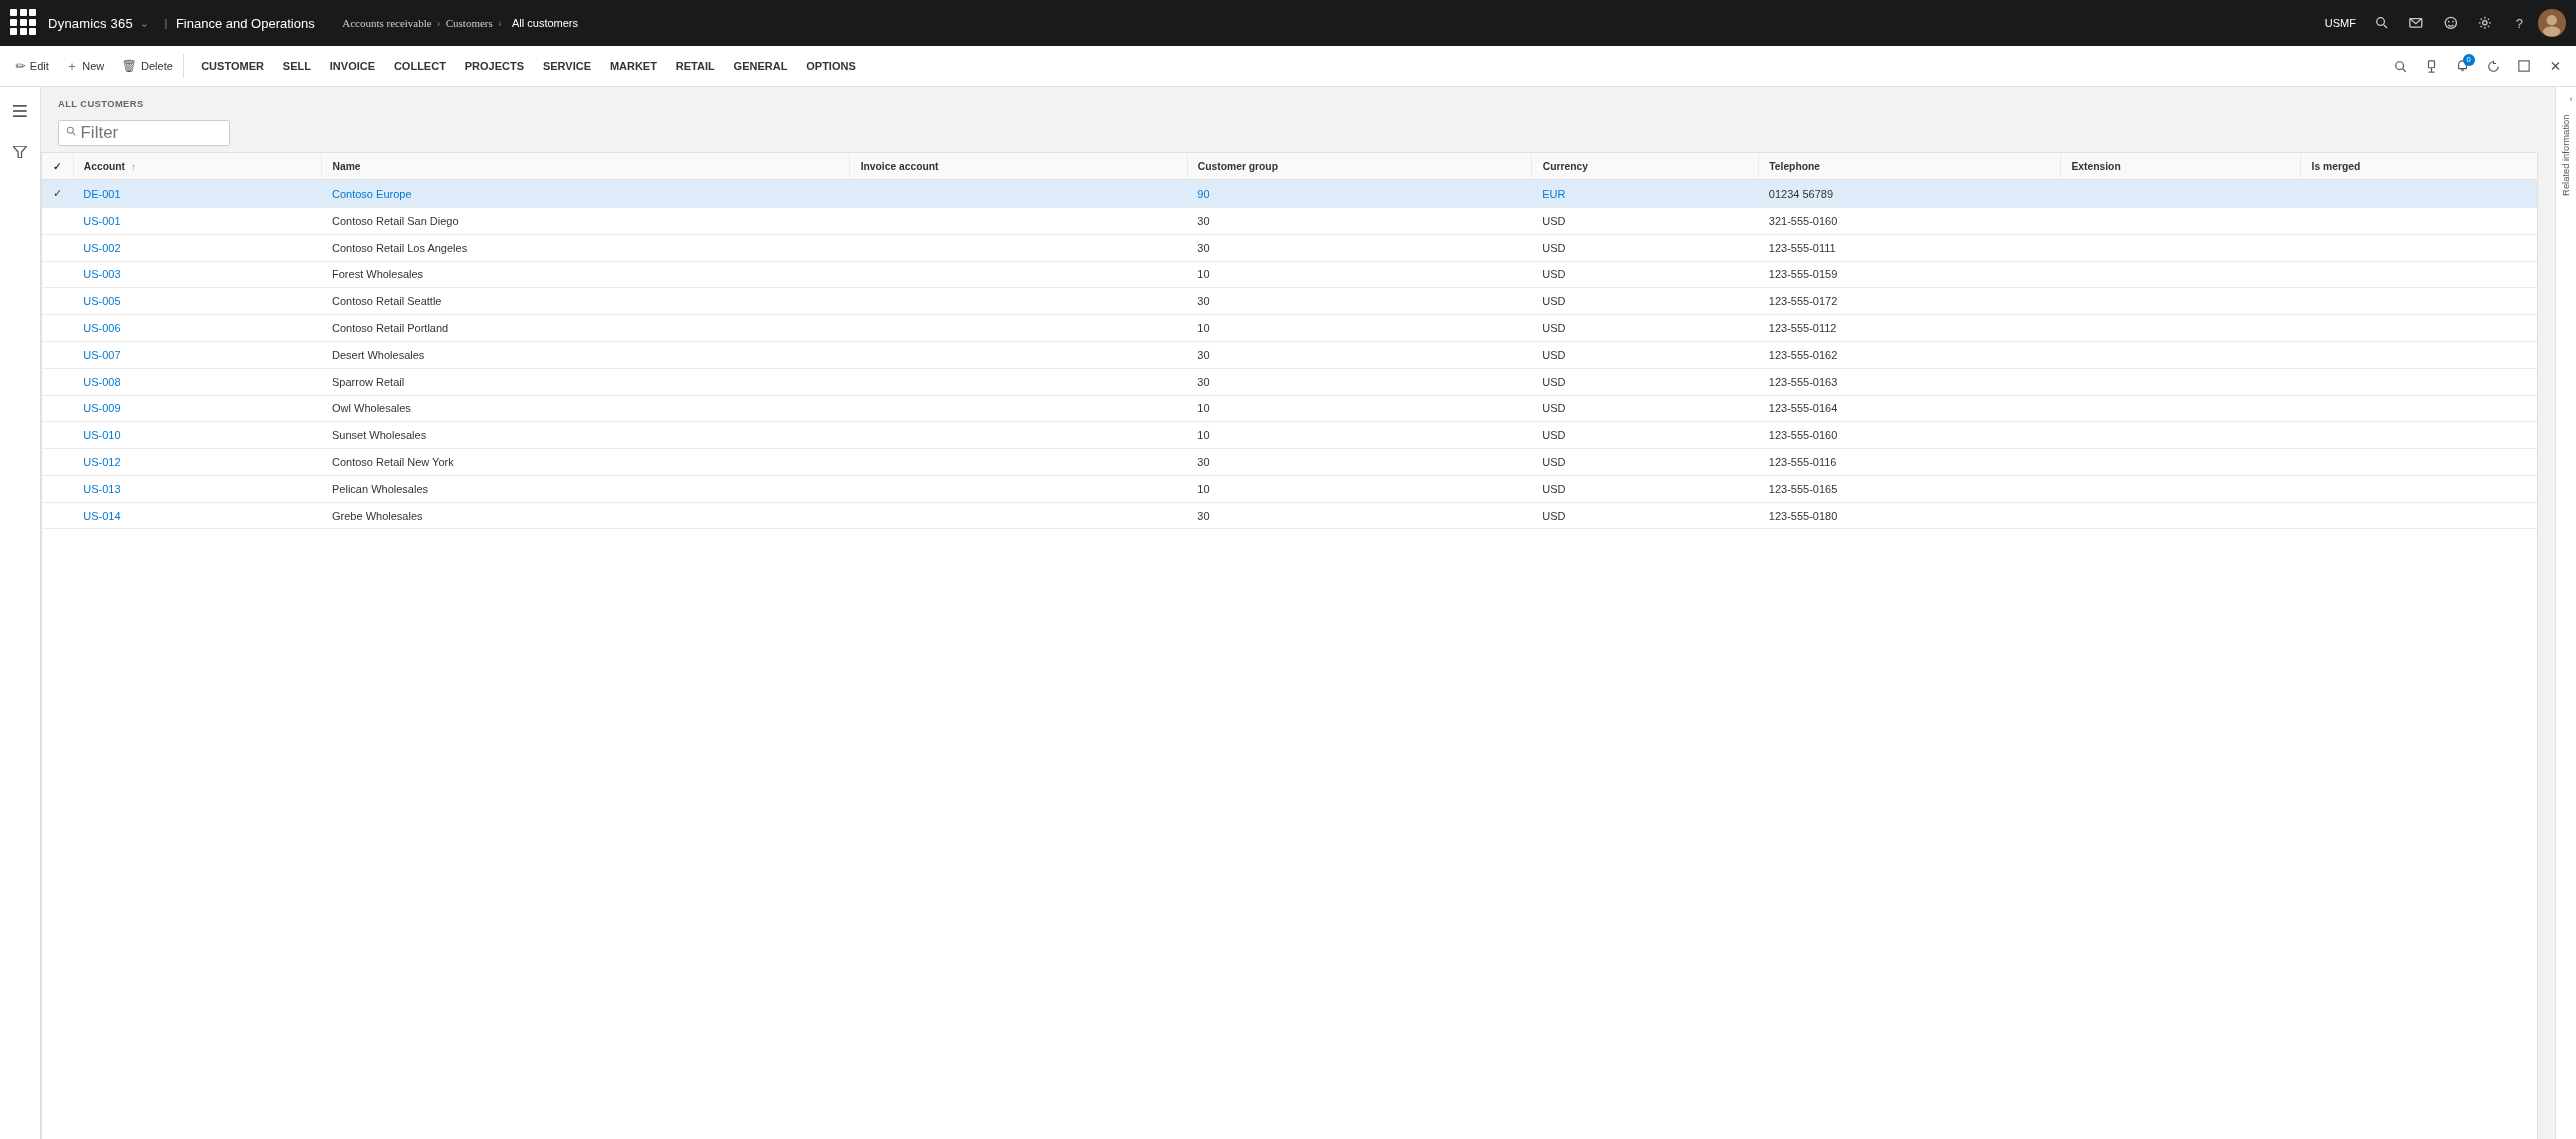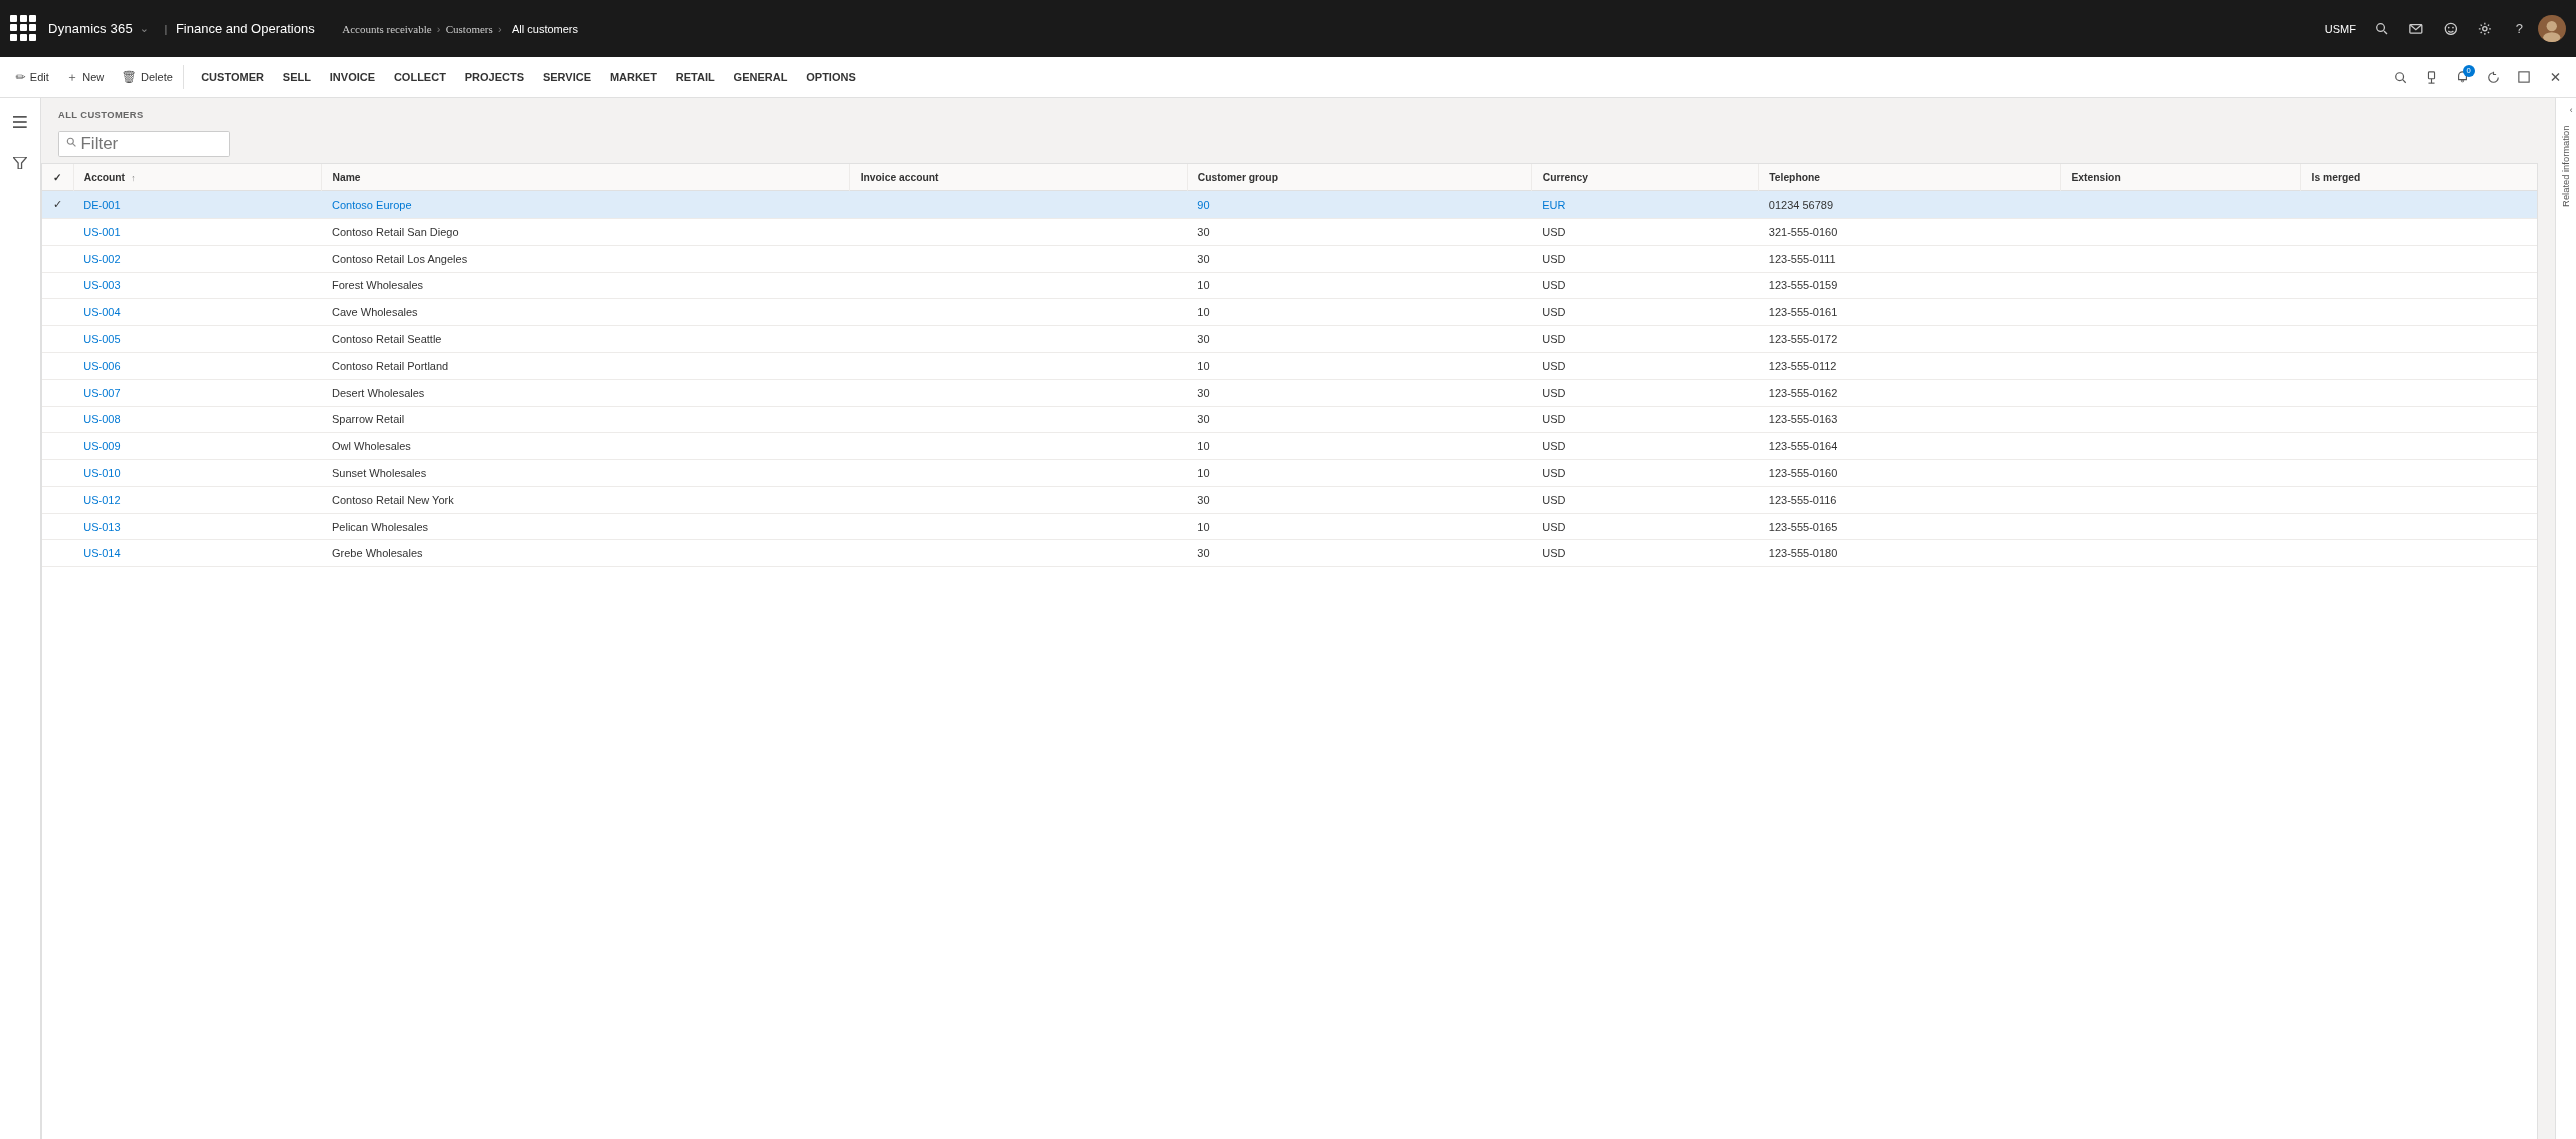--- a/index.html
+++ b/index.html
@@ -4,21 +4,21 @@
   <style>
     * { box-sizing: border-box; margin: 0; padding: 0; }
     body { font-family: 'Segoe UI', sans-serif; font-size: 11px; background: #f3f2f1; overflow: hidden; }
 
     
     .top-nav {
       display: flex;
       align-items: center;
       background: #1a1a1a;
       color: #fff;
-      height: 57px;
+      height: 46px;
       padding: 0 10.3px;
     }
     .waffle-icon {
       width: 27.5px; height: 27.5px;
       display: grid; grid-template-columns: repeat(3,6.9px); grid-template-rows: repeat(3,6.9px);
       gap: 2.6px; margin-right: 10.3px; cursor: pointer; flex-shrink: 0;
     }
     .waffle-icon span { background: #fff; border-radius: 0.9px; }
     .brand-section {
       display: flex; align-items: center; color: #fff;
@@ -392,31 +392,20 @@
       <td style="color:#333">Forest Wholesales</td>
       <td></td>
       <td style="color:#333">10</td>
       <td style="color:#333">USD</td>
       <td>123-555-0159</td>
       <td></td>
       <td></td>
     </tr>
             <tr>
       <td class="td-check"></td>
-      <td class="link-cell"><a href="#">US-004</a></td>
-      <td style="color:#333">Cave Wholesales</td>
-      <td></td>
-      <td style="color:#333">10</td>
-      <td style="color:#333">USD</td>
-      <td>123-555-0161</td>
-      <td></td>
-      <td></td>
-    </tr>
-            <tr>
-      <td class="td-check"></td>
       <td class="link-cell"><a href="#">US-005</a></td>
       <td style="color:#333">Contoso Retail Seattle</td>
       <td></td>
       <td style="color:#333">30</td>
       <td style="color:#333">USD</td>
       <td>123-555-0172</td>
       <td></td>
       <td></td>
     </tr>
             <tr>

